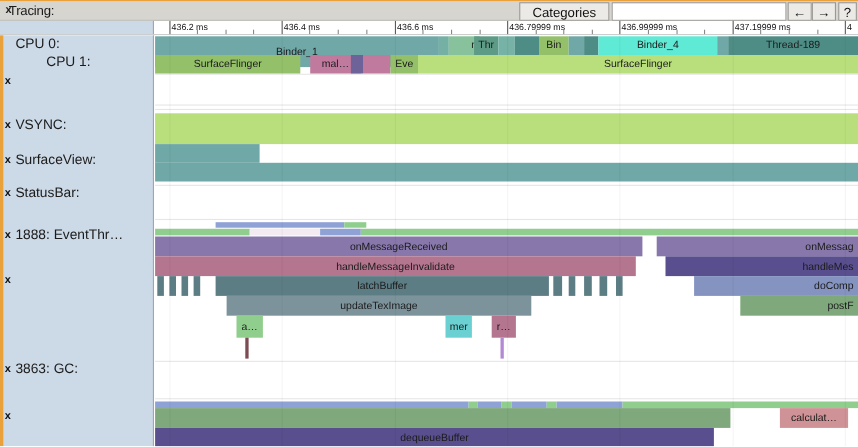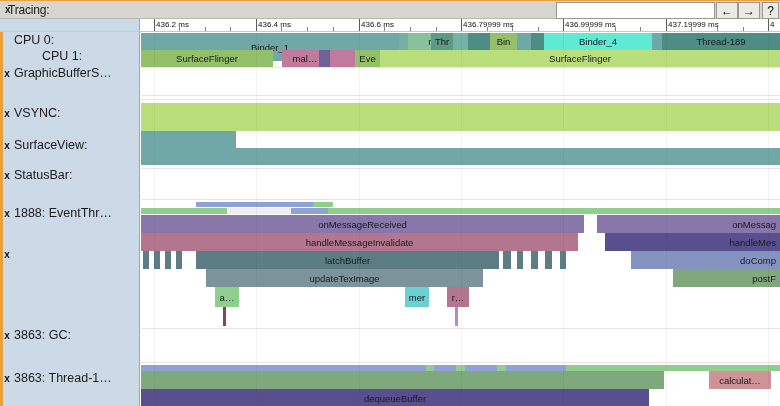--- a/index.html
+++ b/index.html
@@ -154,20 +154,21 @@
   }
 </style>
 </head>
 <body>
 
 <div id="app">
 
   <div class="toolbar">
     <span class="toolbar-close-x">x</span>
     <span class="toolbar-title">Tracing:</span>
+    <div class="tb-btn tb-categories">Categories</div>
     <div class="tb-input" title=""></div>
     <div class="tb-btn tb-prev">←</div>
     <div class="tb-btn tb-next">→</div>
     <div class="tb-btn tb-help">?</div>
   </div>
 
   <div class="ruler">
     <div class="ruler-lefthead"></div>
     <div id="ruler-ticks">
         <div class="tick" style="left: 154px;">436.2 ms</div>
@@ -206,21 +207,20 @@
           <div class="side-item" style="top: 0px;">
             <span class="side-x blank">x</span>
             <span class="side-label">CPU 0:</span>
           </div>
           <div class="side-item" style="top: 16px; gap: 28px;">
             <span class="side-x blank">x</span>
             <span class="side-label">CPU 1:</span>
           </div>
           <div class="side-item" style="top: 33px;">
             <span class="side-x">x</span>
-            <span class="side-label">GraphicBufferS…</span>
           </div>
           <div class="side-item" style="top: 73px;">
             <span class="side-x">x</span>
             <span class="side-label">VSYNC:</span>
           </div>
           <div class="side-item" style="top: 105px;">
             <span class="side-x">x</span>
             <span class="side-label">SurfaceView:</span>
           </div>
           <div class="side-item" style="top: 135px;">
@@ -233,21 +233,20 @@
           </div>
           <div class="side-item" style="top: 214px;">
             <span class="side-x">x</span>
           </div>
           <div class="side-item" style="top: 295px;">
             <span class="side-x">x</span>
             <span class="side-label">3863: GC:</span>
           </div>
           <div class="side-item" style="top: 338px;">
             <span class="side-x">x</span>
-            <span class="side-label">3863: Thread-1…</span>
           </div>
         </div>
     </div>
 
     <div class="canvas">
       <div id="canvas-content">
           <div class="slice" style="left: 0px; width: 258px; top: 1px; height: 28px; background: rgb(111, 168, 166);">Binder_1</div>
           <div class="slice" style="left: 258px; width: 9px; top: 1px; height: 17px; background: rgb(116, 176, 164);"></div>
           <div class="slice" style="left: 267px; width: 23px; top: 1px; height: 17px; background: rgb(136, 194, 157); padding-left: 28px;">mal</div>
           <div class="slice" style="left: 290px; width: 22px; top: 1px; height: 17px; background: rgb(94, 155, 134);">Thr</div>

